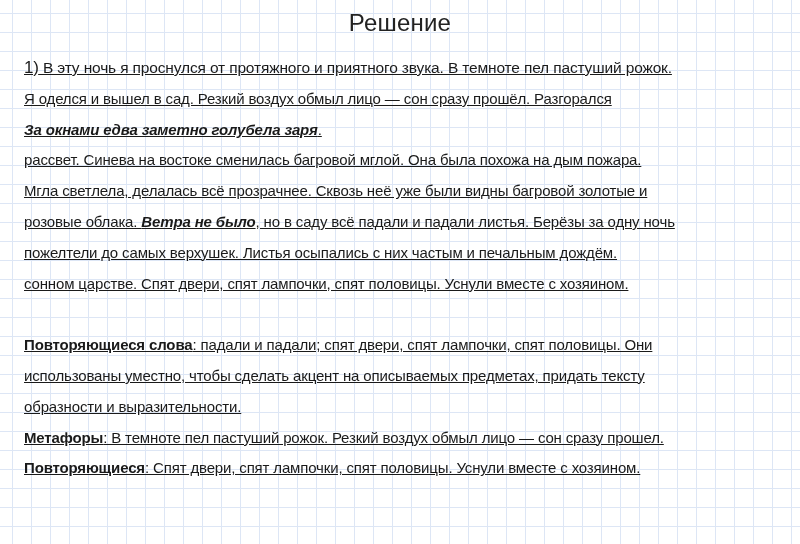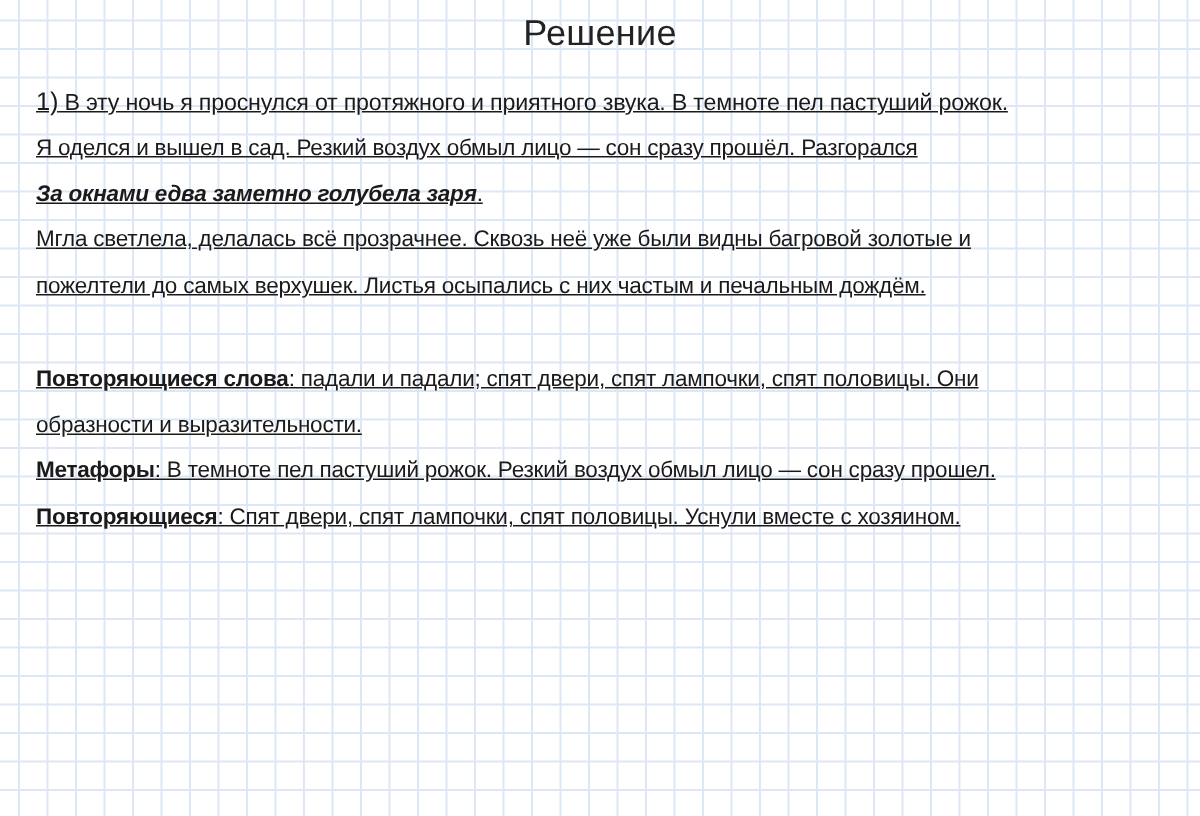--- a/index.html
+++ b/index.html
@@ -75,29 +75,35 @@
 
   <div class="content">
 
     <div class="line line1">
       <span class="num">1)</span><span> В эту ночь я проснулся от протяжного и приятного звука. В темноте пел пастуший рожок.</span>
     </div>
     <div class="line">Я оделся и вышел в сад. Резкий воздух обмыл лицо — сон сразу прошёл. Разгорался</div>
     <div class="line">
       <span class="bi">За окнами едва заметно голубела заря</span><span>.</span>
     </div>
+    <div class="line">рассвет. Синева на востоке сменилась багровой мглой. Она была похожа на дым пожара.</div>
     <div class="line">Мгла светлела, делалась всё прозрачнее. Сквозь неё уже были видны багровой золотые и</div>
+    <div class="line">
+      <span>розовые облака. </span><span class="bi">Ветра не было</span><span>, но в саду всё падали и падали листья. Берёзы за одну ночь</span>
+    </div>
     <div class="line">пожелтели до самых верхушек. Листья осыпались с них частым и печальным дождём.</div>
 
+    <div class="line">сонном царстве. Спят двери, спят лампочки, спят половицы. Уснули вместе с хозяином.</div>
 
     <div class="gap"></div>
 
     <div class="line">
       <span class="b">Повторяющиеся слова</span><span>: падали и падали; спят двери, спят лампочки, спят половицы. Они</span>
     </div>
+    <div class="line">использованы уместно, чтобы сделать акцент на описываемых предметах, придать тексту</div>
     <div class="line">образности и выразительности.</div>
     <div class="line">
       <span class="b">Метафоры</span><span>: В темноте пел пастуший рожок. Резкий воздух обмыл лицо — сон сразу прошел.</span>
     </div>
     <div class="line">
       <span class="b">Повторяющиеся</span><span>: Спят двери, спят лампочки, спят половицы. Уснули вместе с хозяином.</span>
     </div>
   </div>
 </div>
 

